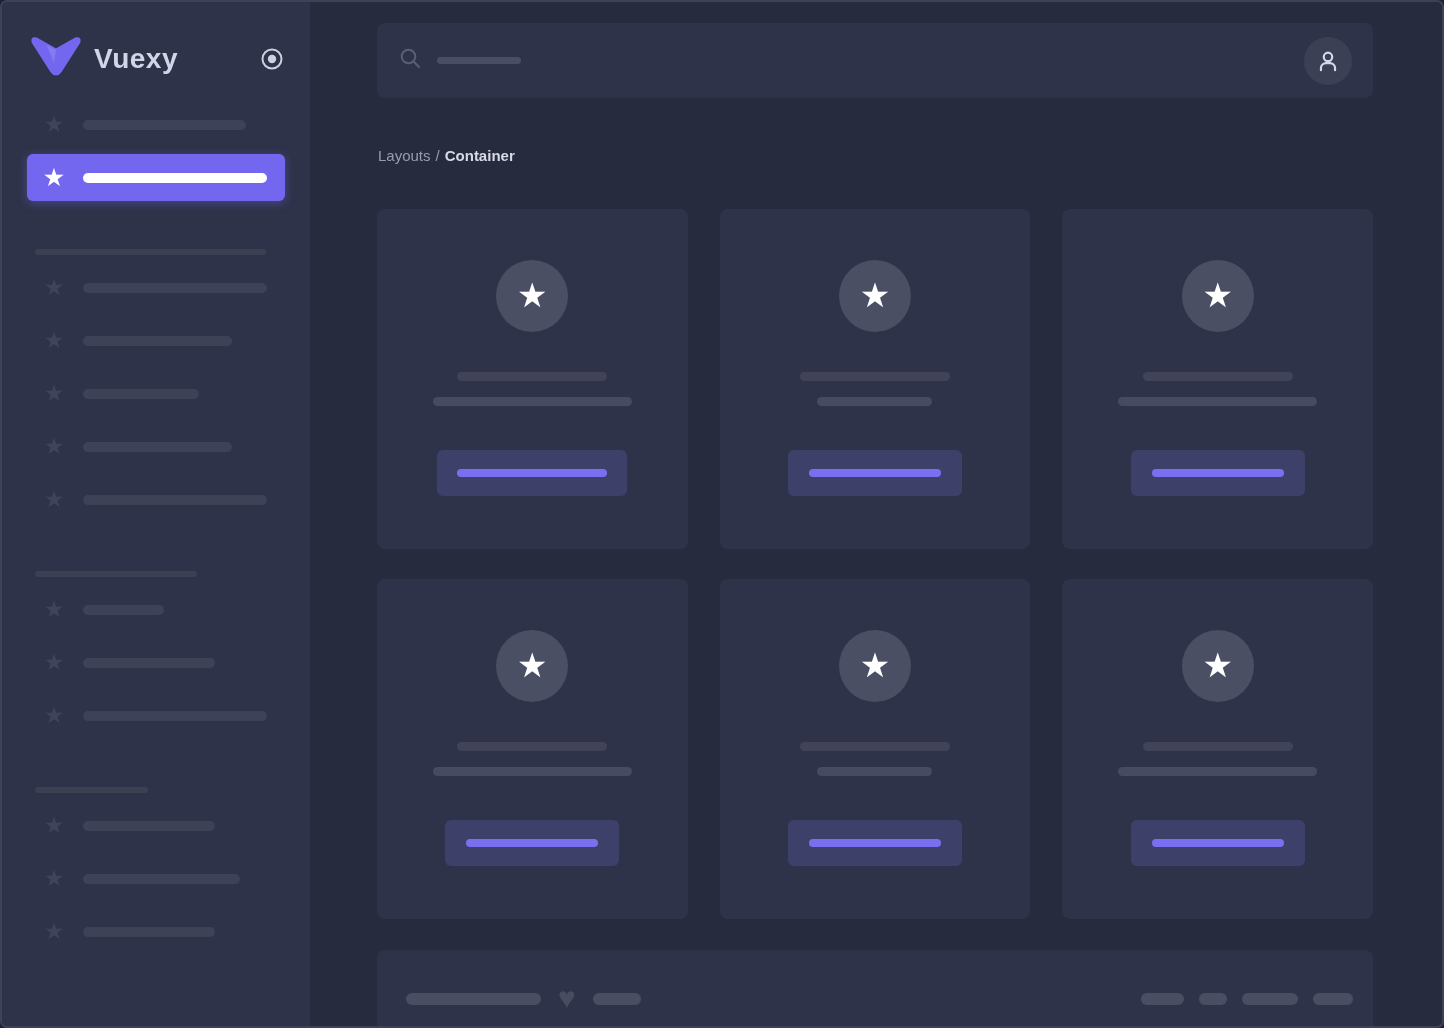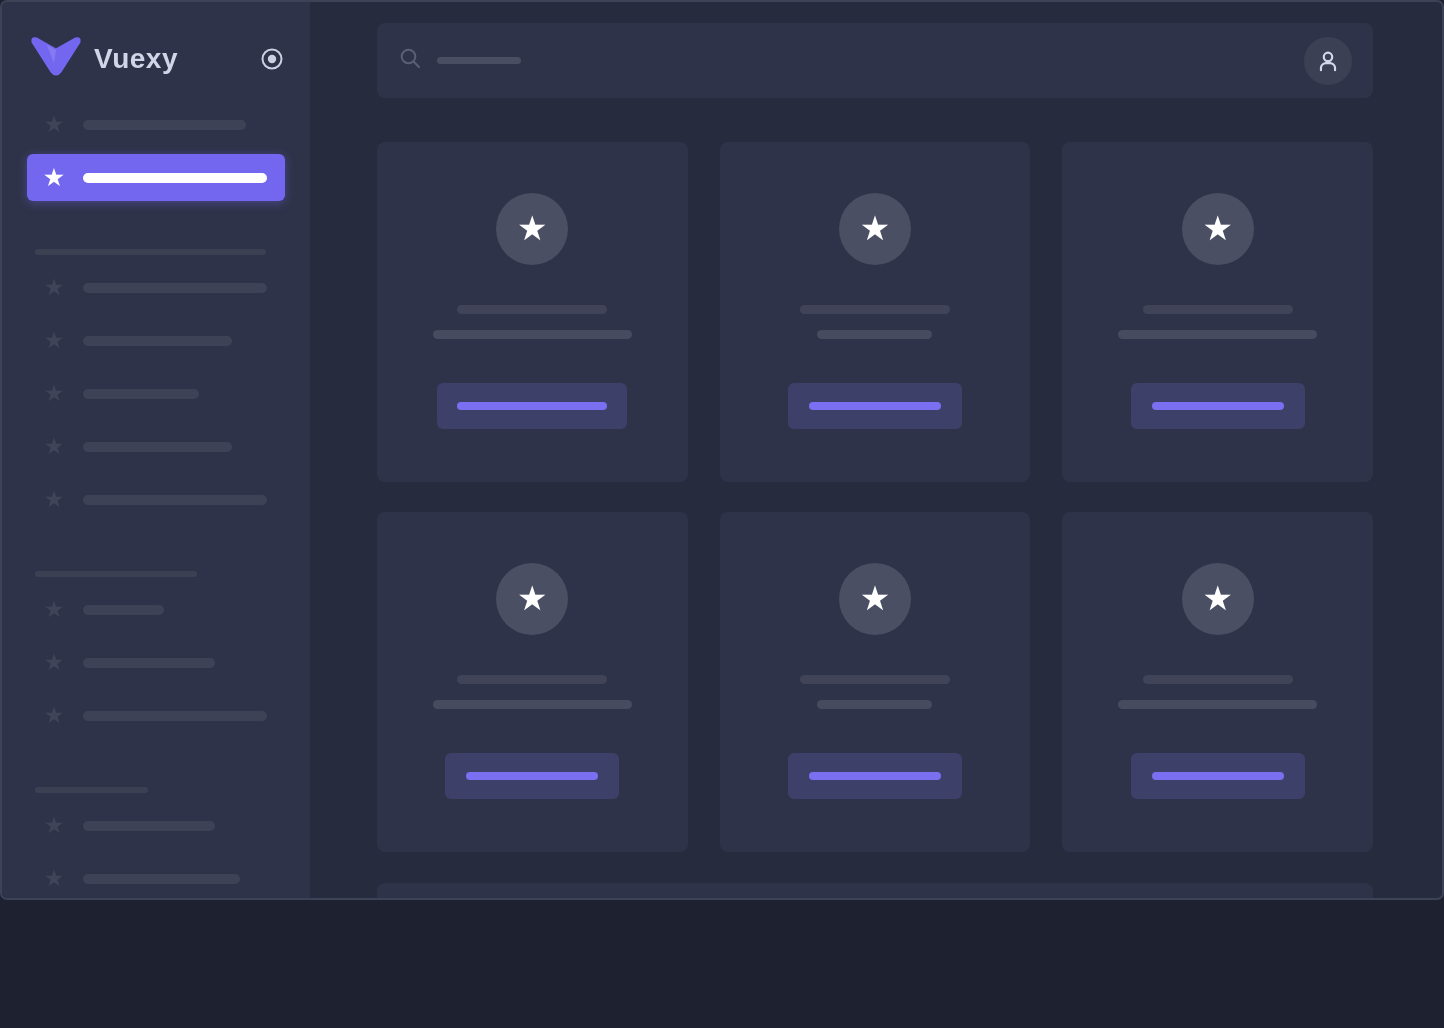--- a/index.html
+++ b/index.html
@@ -2,21 +2,21 @@
 <html><head>
 <meta charset="utf-8">
 <style>
   * { box-sizing: border-box; margin: 0; padding: 0; }
   html, body { width: 1444px; height: 1028px; overflow: hidden; }
   body {
     font-family: "Liberation Sans", sans-serif;
     background: #1d2130;
   }
   .frame {
-    width: 1444px; height: 900px;
+    width: 1444px; height: 1028px;
     border: 2px solid #3e4257;
     border-radius: 7px;
     background: #262b3e;
     display: flex;
     overflow: hidden;
   }
 
   
   .sidebar {
     width: 308px;
@@ -264,20 +264,25 @@
       </span>
       <div class="search-placeholder"></div>
       <div class="avatar-btn">
         <svg width="26" height="26" viewBox="0 0 24 24">
           <circle cx="12" cy="8.2" r="3.9" fill="none" stroke="#d5d8ea" stroke-width="2"></circle>
           <path d="M5.5 20.5 v-2.3 a4.6 4.6 0 0 1 4.6-4.2 h3.8 a4.6 4.6 0 0 1 4.6 4.2 v2.3" fill="none" stroke="#d5d8ea" stroke-width="2" stroke-linecap="round"></path>
         </svg>
       </div>
     </div>
 
+    <div class="breadcrumb">
+      <span class="crumb-muted">Layouts</span>
+      <span class="crumb-muted">/</span>
+      <span class="crumb-current">Container</span>
+    </div>
 
     <div class="cards-grid">
         <div class="card">
           <div class="card-avatar">
             <span class="card-star">★</span>
           </div>
           <div class="card-line card-line1" style="width: 150px;"></div>
           <div class="card-line card-line2" style="width: 199px;"></div>
           <div class="card-button" style="width: 190px;">
             <div class="card-button-bar" style="width: 150px;"></div>

